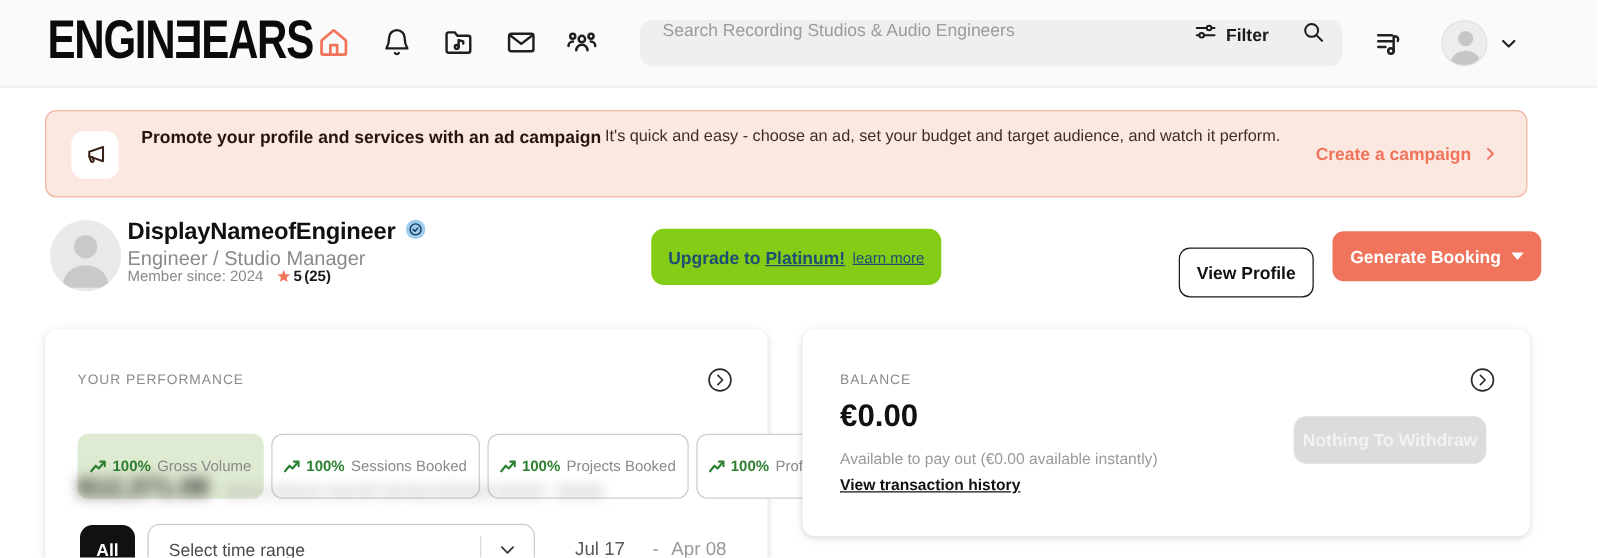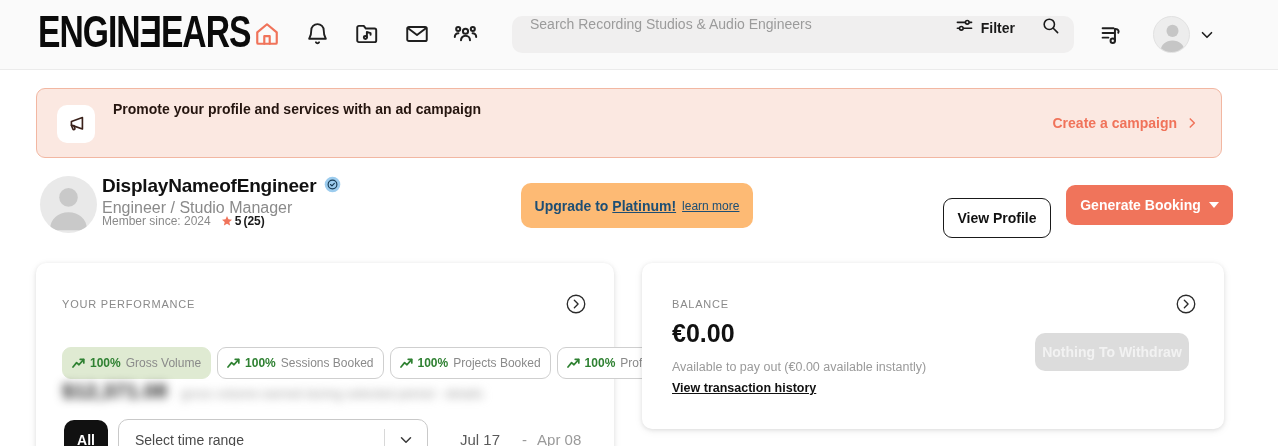--- a/index.html
+++ b/index.html
@@ -43,21 +43,21 @@
   .pf-avatar { position:absolute; left:40px; top:176px; width:57px; height:57px;
     border-radius:50%; background:#E9E9E9; overflow:hidden; cursor:pointer; }
   .pf-name-row { position:absolute; left:102px; top:175px; display:flex; align-items:center; gap:8px; }
   .pf-name { font-size:19px; font-weight:700; color:#111; letter-spacing:-0.2px; }
   .pf-role { position:absolute; left:102px; top:199px; font-size:16px; color:#8A8A8A; }
   .pf-member { position:absolute; left:102px; top:214px; font-size:12px; color:#8A8A8A;
     display:flex; align-items:center; gap:4px; }
   .pf-rating { display:flex; align-items:center; gap:2px; margin-left:6px; }
   .pf-rating b { color:#1a1a1a; font-size:12px; font-weight:700; }
   .upgrade-pill { position:absolute; left:521px; top:183px; width:232px; height:45px;
-    background:#fdba74; border-radius:10px; display:flex; align-items:center; justify-content:center;
+    background:#84cc16; border-radius:10px; display:flex; align-items:center; justify-content:center;
     gap:6px; cursor:pointer; }
   .upgrade-main { font-size:14px; font-weight:700; color:#1D4E74; }
   .upgrade-main u { text-decoration:underline; }
   .upgrade-more { font-size:12px; color:#1D4E74; text-decoration:underline; }
   .btn-view { position:absolute; left:943px; top:198px; width:108px; height:40px;
     background:#fff; border:1.5px solid #1a1a1a; border-radius:9px; font-size:14px; font-weight:700;
     color:#111; cursor:pointer; font-family:inherit; }
   .btn-generate { position:absolute; left:1066px; top:185px; width:167px; height:40px;
     background:#F0745B; border:none; border-radius:9px; font-size:14px; font-weight:700;
     color:#fff; cursor:pointer; display:flex; align-items:center; justify-content:center; gap:8px;
@@ -69,21 +69,21 @@
   .card { position:absolute; background:#fff; border-radius:10px;
     box-shadow:0 1px 4px rgba(0,0,0,0.10), 0 2px 10px rgba(0,0,0,0.06); }
   .card-perf { left:36px; top:263px; width:578px; height:230px; }
   .card-bal  { left:642px; top:263px; width:582px; height:166px; }
   .card-label { position:absolute; left:26px; top:35px; font-size:11px; letter-spacing:0.8px;
     color:#8A8A8A; font-weight:400; }
   .card-bal .card-label { left:30px; }
   .card-arrow { position:absolute; right:28px; top:31px; width:20px; height:20px; cursor:pointer; }
 
   .pills { position:absolute; left:26px; top:84px; display:flex; gap:6px; }
-  .pill { display:flex; align-items:center; gap:5px; padding:8px 9px; border-radius:9px;
+  .pill { display:flex; align-items:center; gap:5px; padding:18px 9px; border-radius:9px;
     border:1px solid #CFCFCF; background:#fff; cursor:pointer; white-space:nowrap; }
   .pill.active { background:#DFEAD2; border-color:#DFEAD2; }
   .pill .pct { font-size:12px; font-weight:700; color:#2F8132; }
   .pill .plbl { font-size:12px; color:#8A8A8A; }
 
   .redacted { position:absolute; left:26px; top:116px; display:flex; align-items:baseline; gap:14px; }
   .redacted .amt { font-size:21px; font-weight:700; color:#222; filter:blur(5px); }
   .redacted .cap { font-size:13px; color:#9a9a9a; filter:blur(5px); }
 
   .range-row { position:absolute; left:28px; top:156px; display:flex; align-items:center; }
@@ -196,20 +196,21 @@
 
   <div class="banner">
     <div class="banner-icbox">
       <svg width="22" height="22" viewBox="0 0 24 24" fill="none" stroke="#3A211A" stroke-width="1.8" stroke-linejoin="round" stroke-linecap="round">
         <path d="M19 5 L7 9.2 V13.2 L19 17.4 Z"></path>
         <path d="M7 13.5 l1.6 4 a1.2 1.2 0 0 0 2.2 -0.9 l-1.1 -2.9"></path>
       </svg>
     </div>
     <div class="banner-text">
       <div class="banner-title">Promote your profile and services with an ad campaign</div>
+      <div class="banner-sub">It's quick and easy - choose an ad, set your budget and target audience, and watch it perform.</div>
     </div>
     <div class="banner-cta">
       <span>Create a campaign</span>
       <svg width="14" height="14" viewBox="0 0 24 24" fill="none" stroke="#F0735A" stroke-width="2.6" stroke-linecap="round" stroke-linejoin="round">
         <path d="M9 5 L16 12 L9 19"></path>
       </svg>
     </div>
   </div>
 
   <div class="pf-avatar">

